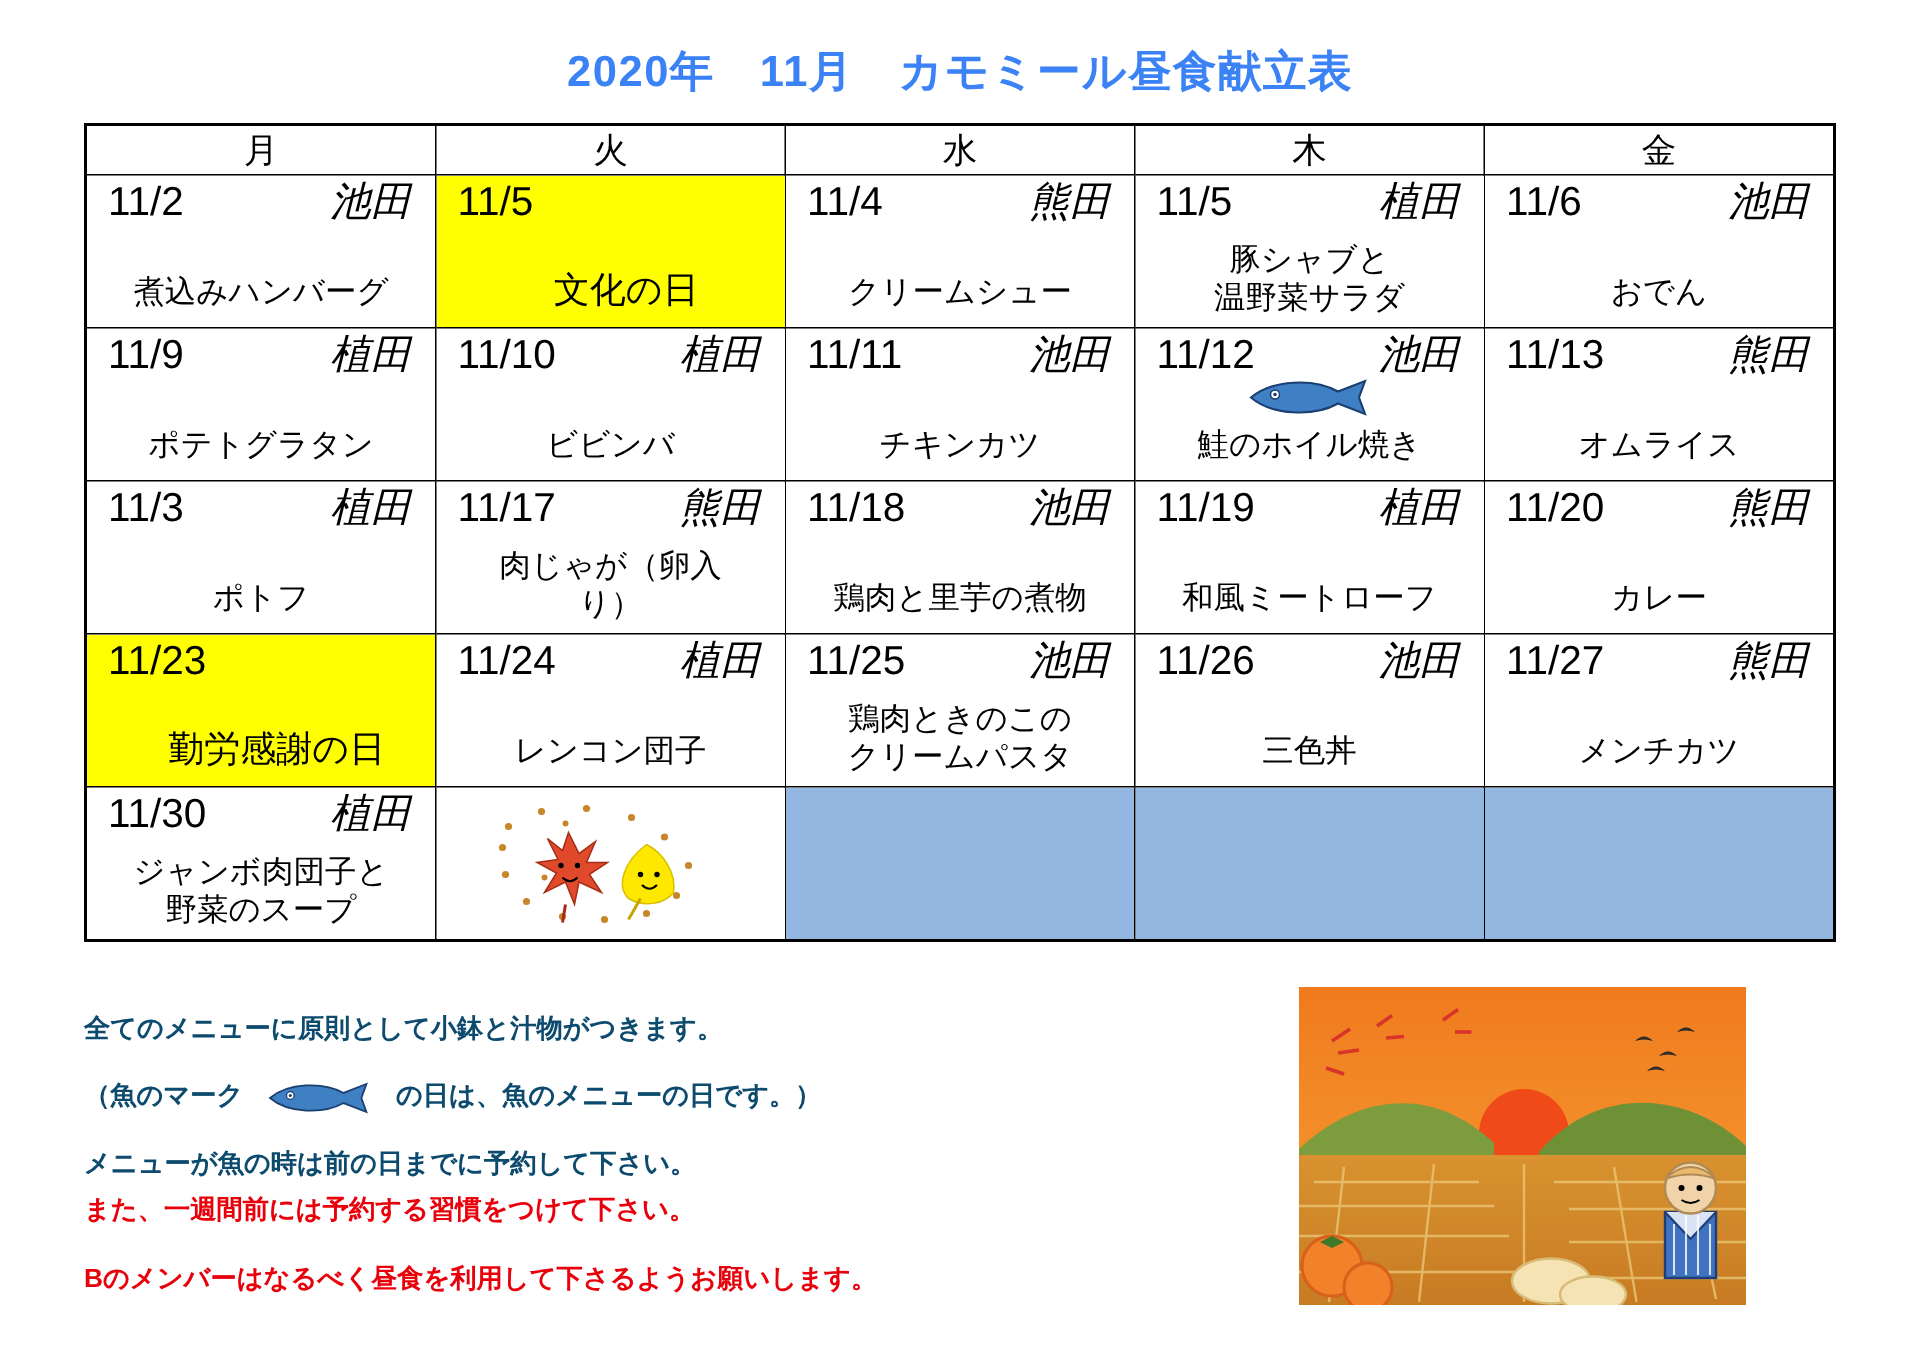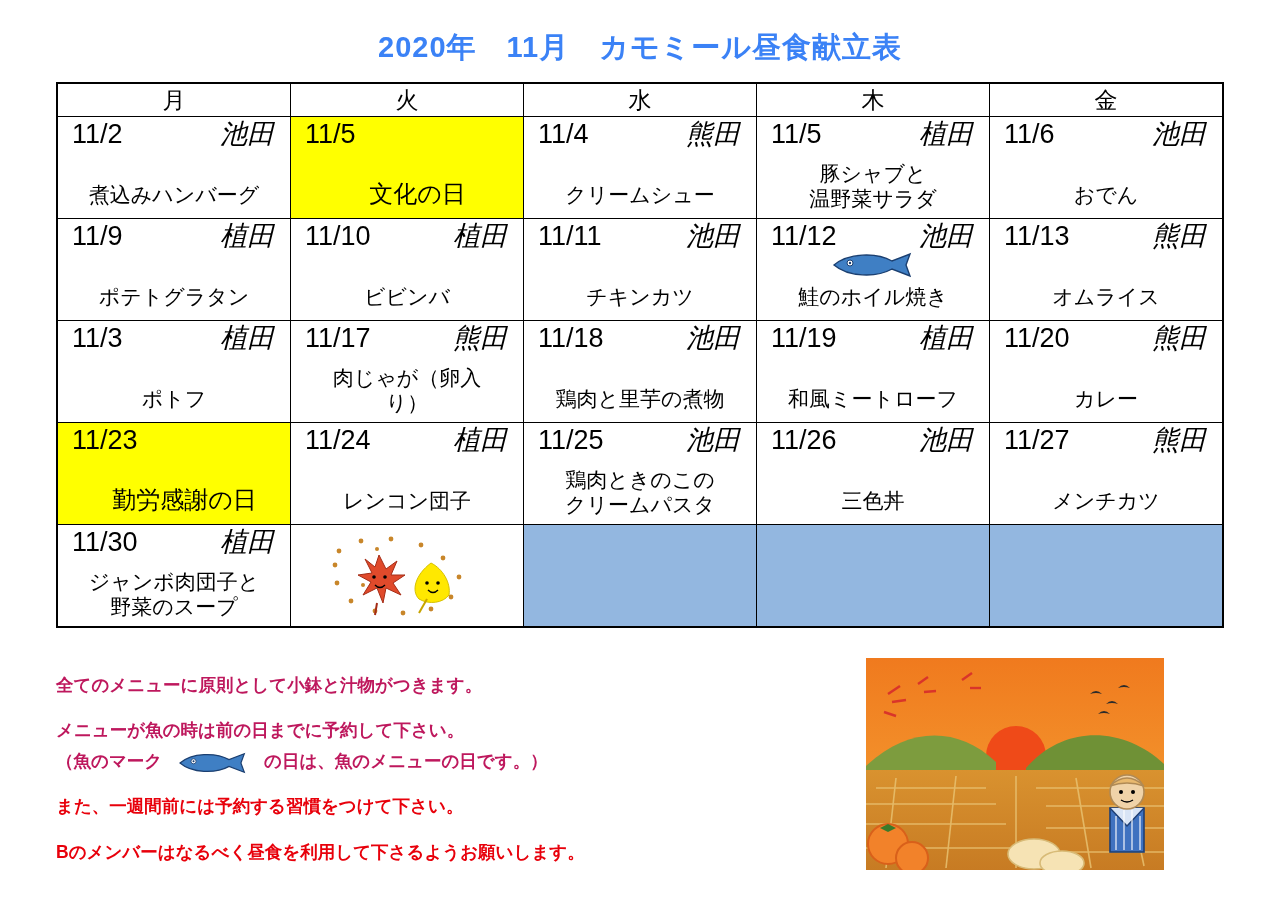--- a/index.html
+++ b/index.html
@@ -85,21 +85,21 @@
   }
   .notes {
     position: absolute;
     left: 56px;
     top: 672px;
     width: 760px;
     font-size: 17.5px;
     font-weight: bold;
     line-height: 1.55;
   }
-  .notes .blk { color: #be185d; }
+  .notes .blk { color: #0c4a6e; }
   .notes .red { color: #e8000b; }
   .notes p { margin: 0 0 18px 0; }
   .notes p.tight { margin-bottom: 4px; }
   .fishinline {
     display: inline-block;
     vertical-align: middle;
     margin: 0 6px;
   }
   .artbox {
     position: absolute;
@@ -329,30 +329,30 @@
       </td>
       <td class="cell blue"></td>
       <td class="cell blue"></td>
       <td class="cell blue"></td>
     </tr>
   </tbody>
 </table>
 
 <div class="notes">
   <p class="blk">全てのメニューに原則として小鉢と汁物がつきます。</p>
-  <p class="blk tight">メニューが魚の時は前の日までに予約して下さい。</p>
   <p class="blk">
     <span>（魚のマーク</span>
     <svg class="fishinline" width="80" height="22" viewBox="0 0 86 26">
       <path d="M4 13 C18 1, 46 0, 62 9 L80 2 L76 13 L80 24 L62 17 C46 26, 18 25, 4 13 Z" fill="#3f7fc4" stroke="#1b3f70" stroke-width="1.4"></path>
       <circle cx="20" cy="11" r="3" fill="#ffffff" stroke="#1b3f70" stroke-width="1"></circle>
       <circle cx="20" cy="11" r="1.2" fill="#1b3f70"></circle>
     </svg>
     <span>の日は、魚のメニューの日です。）</span>
   </p>
+  <p class="blk tight">メニューが魚の時は前の日までに予約して下さい。</p>
   <p class="red">また、一週間前には予約する習慣をつけて下さい。</p>
   <p class="red tight">Bのメンバーはなるべく昼食を利用して下さるようお願いします。</p>
 </div>
 
 <div class="artbox">
   <svg width="298" height="212" viewBox="0 0 298 212">
     <defs>
       <linearGradient id="sky" x1="0" y1="0" x2="0" y2="1">
         <stop offset="0%" stop-color="#f07a1e"></stop>
         <stop offset="60%" stop-color="#f3932c"></stop>

